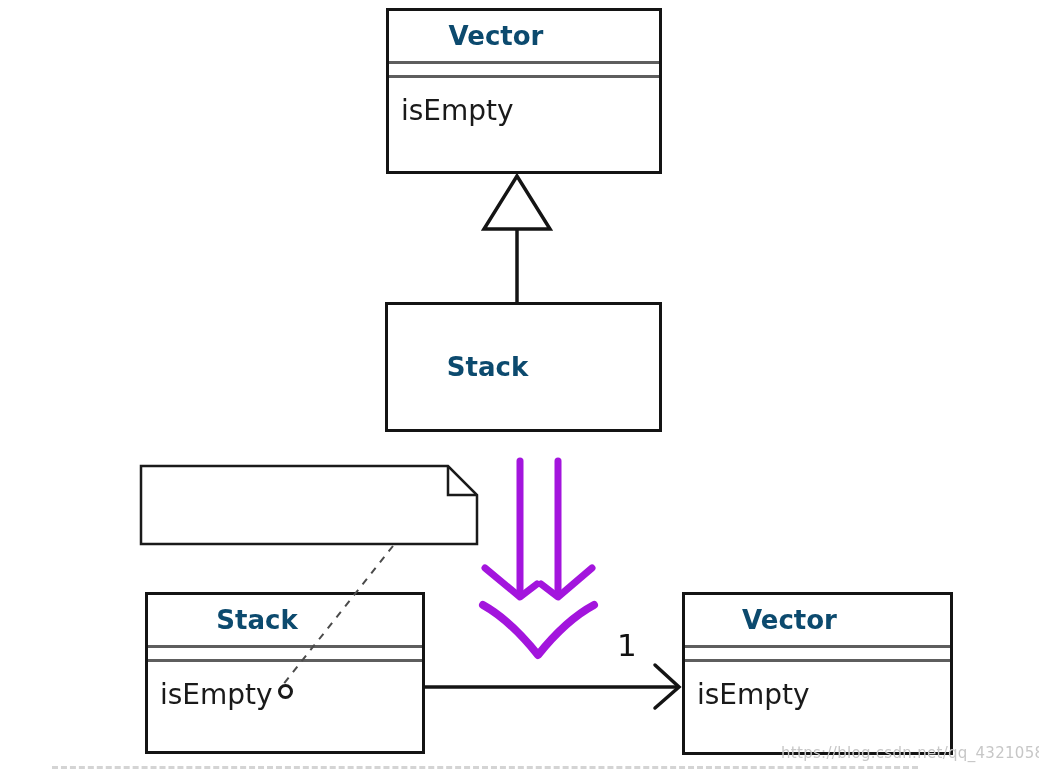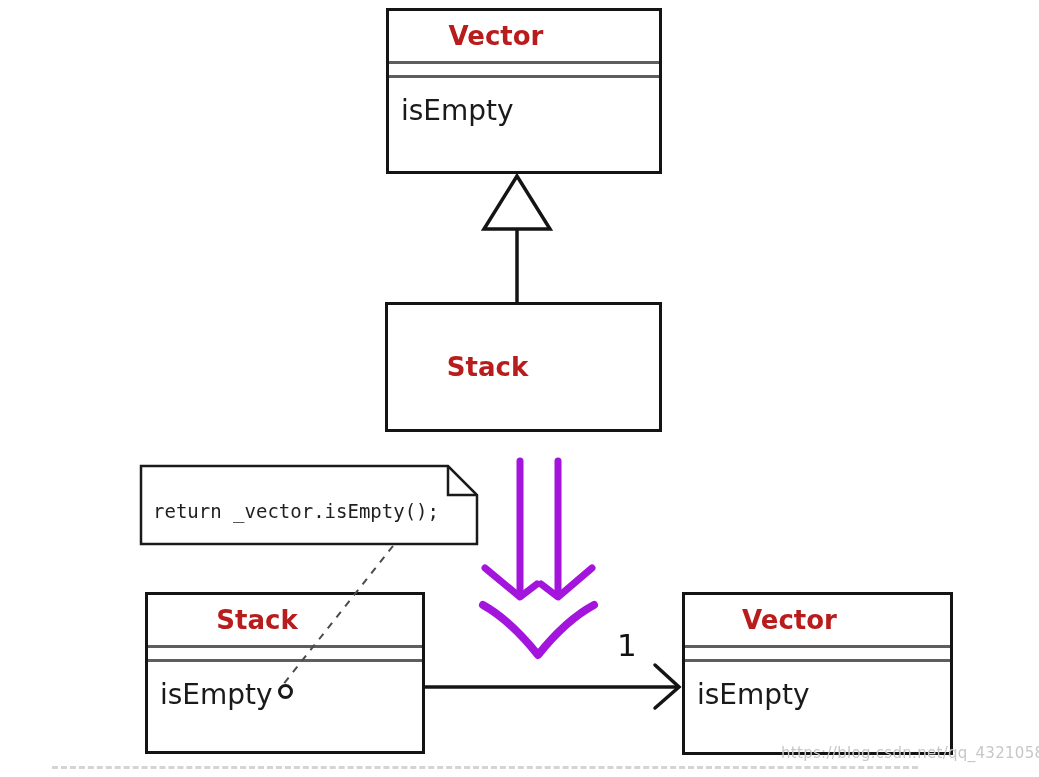--- a/index.html
+++ b/index.html
@@ -9,21 +9,21 @@
     position:relative; width:1039px; height:777px;
     background:#ffffff; overflow:hidden;
   }
   
   .cbox {
     position:absolute; background:#ffffff;
     border:3px solid #141414; z-index:2;
   }
   .cb-title {
     display:flex; align-items:center; justify-content:center;
-    font-weight:bold; font-size:26px; color:#b91c1c;
+    font-weight:bold; font-size:26px; color:#0c4a6e;
   }
   .cb-title .shift   { transform:translateX(-28px); }
   .cb-title .shift-lg{ transform:translateX(-36px); }
   .with-sep .cb-title { height:53px; border-bottom:3px solid #5e5e5e; }
   .cb-attrs { height:14px; border-bottom:3px solid #5e5e5e; }
   .cb-methods {
     padding:16px 12px 0 12px; font-size:28px; color:#1a1a1a;
     display:flex; align-items:flex-start;
   }
   .single .cb-title { height:100%; }
@@ -120,21 +120,20 @@
     </g>
 
     <line x1="393" y1="546" x2="282" y2="686" stroke="#4a4a4a" stroke-width="2" stroke-dasharray="7 7"></line>
 
     <g>
       <line x1="425" y1="687" x2="677" y2="687" stroke="#141414" stroke-width="3.5"></line>
       <polyline points="655,665 679,687 655,708" fill="none" stroke="#141414" stroke-width="3.5" stroke-linecap="round"></polyline>
     </g>
   </svg>
 
-  <div class="note-text">return _vector.isEmpty();</div>
 
   <div class="mult-label">1</div>
 
   <div class="watermark">https://blog.csdn.net/qq_43210583</div>
 
   <div class="bottom-sep"></div>
 
 </div>
 
 </body></html>

